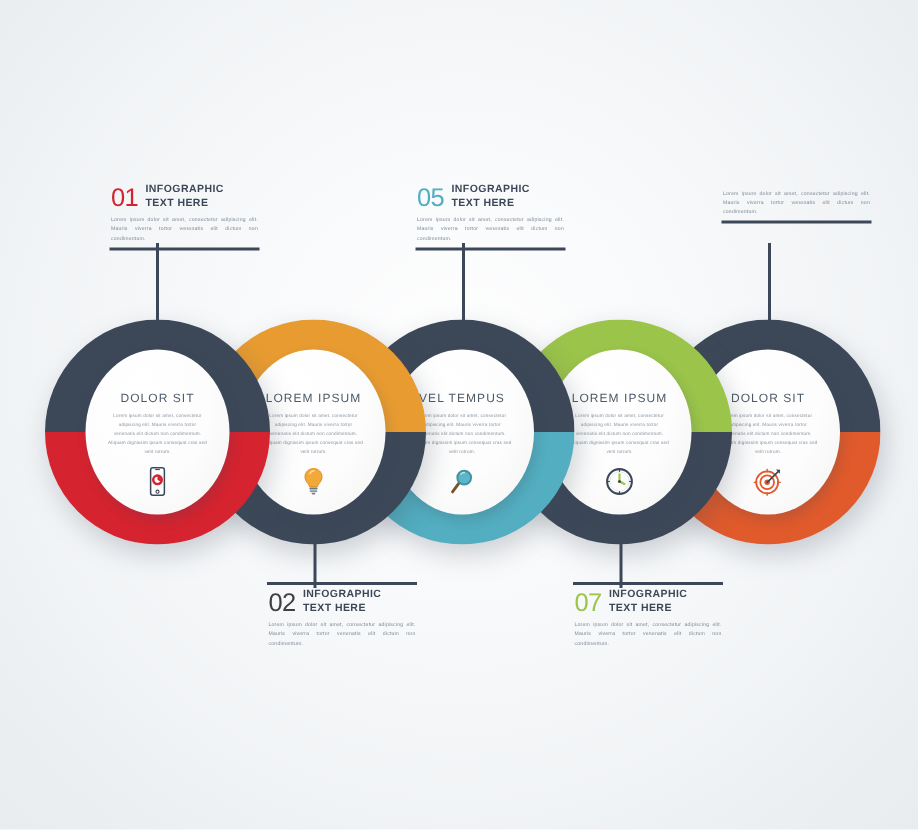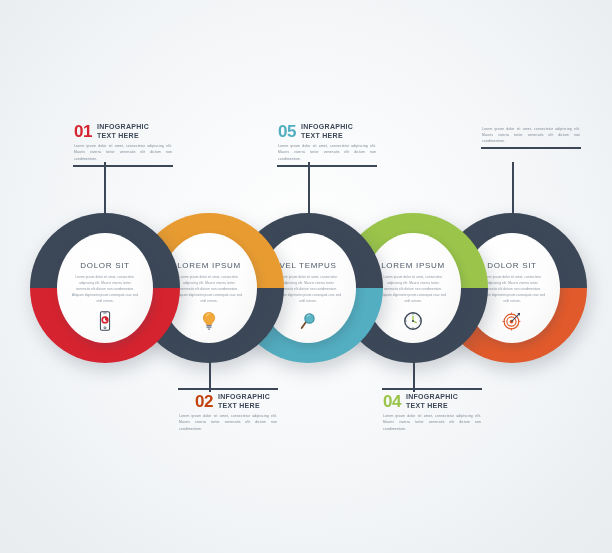--- a/index.html
+++ b/index.html
@@ -41,21 +41,21 @@
     width: 100%;
   }
   .label-head {
     display: flex;
     align-items: center;
     gap: 5px;
     padding: 0 1px;
   }
   .label-num {
     font-size: 17px;
-    font-weight: bold;
+    font-weight: normal;
     letter-spacing: -0.5px;
     line-height: 1;
   }
   .label-title {
     font-size: 7px;
     font-weight: bold;
     color: #3c4858;
     line-height: 1.25;
     letter-spacing: 0.3px;
   }
@@ -175,33 +175,33 @@
   </div>
 
   <div class="label-box lb-top" style="left:481px; top:123px;">
     <div class="label-body">Lorem ipsum dolor sit amet, consectetur adipiscing elit. Mauris viverra tortor venenatis elit dictum non condimentum.</div>
     <div class="label-rule"></div>
   </div>
 
   <div class="label-box lb-bottom" style="left:178px; top:388px;">
     <div class="label-rule"></div>
     <div class="label-head">
-      <span class="label-num" style="color:#c2410c;margin-left:16px;">02</span>
+      <span class="label-num" style="color:#404040;">02</span>
       <span class="label-title">
         <span>INFOGRAPHIC</span><br>
         <span>TEXT HERE</span>
       </span>
     </div>
     <div class="label-body">Lorem ipsum dolor sit amet, consectetur adipiscing elit. Mauris viverra tortor venenatis elit dictum non condimentum.</div>
   </div>
 
   <div class="label-box lb-bottom" style="left:382px; top:388px;">
     <div class="label-rule"></div>
     <div class="label-head">
-      <span class="label-num" style="color:#9ac44a;">04</span>
+      <span class="label-num" style="color:#9ac44a;">07</span>
       <span class="label-title">
         <span>INFOGRAPHIC</span><br>
         <span>TEXT HERE</span>
       </span>
     </div>
     <div class="label-body">Lorem ipsum dolor sit amet, consectetur adipiscing elit. Mauris viverra tortor venenatis elit dictum non condimentum.</div>
   </div>
 
   <div class="node z1" style="left:30px; top:213px;">
     <div class="ring">

